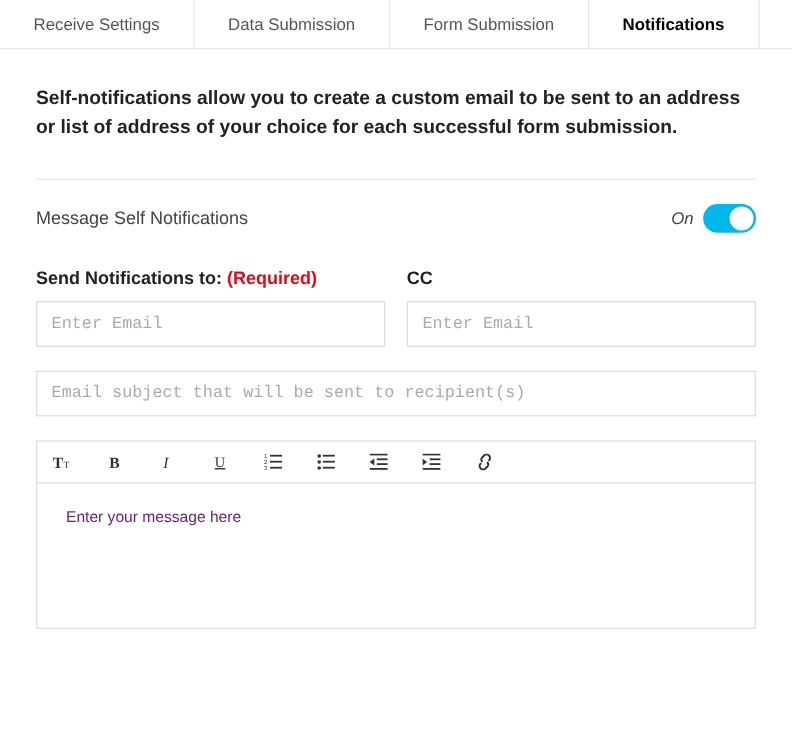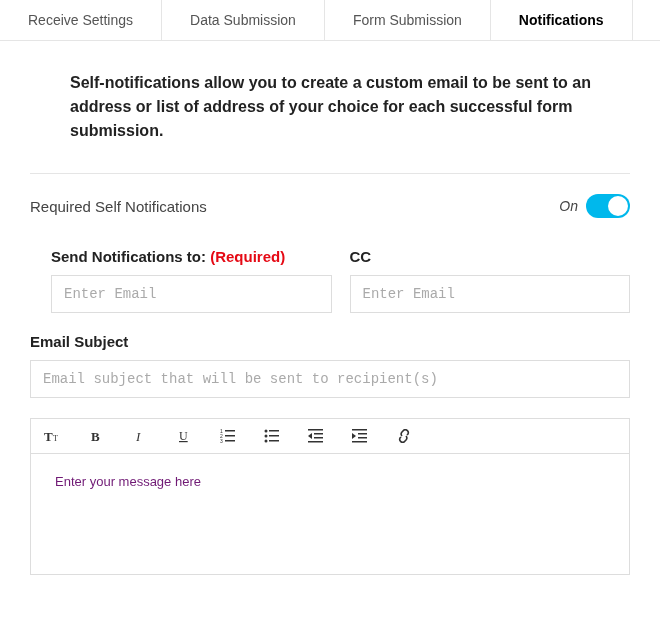--- a/index.html
+++ b/index.html
@@ -2,29 +2,29 @@
 <html><head>
 <meta charset="utf-8">
 <style>
 * { box-sizing: border-box; margin: 0; padding: 0; }
 body { font-family: Arial, Helvetica, sans-serif; font-size: 14px; color: #222; width: 660px; height: 620px; background: #fff; }
 .tabs { display: flex; border-bottom: 1px solid #e5e5e5; }
 .tab { flex: 0 0 auto; padding: 12px 28px; color: #555; font-size: 14px; cursor: pointer; border-left: 1px solid #e5e5e5; }
 .tab:first-child { border-left: none; }
 .tab.active { border-left: 1px solid #e5e5e5; border-right: 1px solid #e5e5e5; color: #000; font-weight: bold; }
 .content { padding: 30px; }
-.description { font-size: 16px; font-weight: bold; line-height: 1.5; color: #222; margin-bottom: 30px; margin-left: 40px; }
+.description { font-size: 16px; font-weight: bold; line-height: 1.5; color: #222; margin-bottom: 30px; }
 .divider { border: none; border-top: 1px solid #e5e5e5; margin-bottom: 20px; }
 .toggle-row { display: flex; justify-content: space-between; align-items: center; margin-bottom: 30px; }
 .toggle-label { color: #444; font-size: 15px; }
 .toggle-wrap { display: flex; align-items: center; gap: 8px; font-style: italic; }
 .toggle-state { color: #444; font-size: 14px; }
 .toggle { width: 44px; height: 24px; background: #00b8ec; border-radius: 12px; position: relative; cursor: pointer; }
 .toggle-knob { position: absolute; right: 2px; top: 2px; width: 20px; height: 20px; background: #fff; border-radius: 50%; }
-.field-row { display: flex; gap: 18px; margin-bottom: 20px; margin-left: 21px; }
+.field-row { display: flex; gap: 18px; margin-bottom: 20px; }
 .field { flex: 1; }
 .field-label { font-size: 15px; font-weight: bold; color: #222; margin-bottom: 10px; display: block; }
 .required { color: #e50914; }
 input.text { width: 100%; height: 38px; border: 1px solid #ddd; padding: 0 12px; font-size: 14px; color: #333; outline: none; font-family: Liberation Mono, monospace; }
 input.text::placeholder { color: #aaa; }
 .full-field { margin-bottom: 20px; }
 .editor { border: 1px solid #ddd; }
 .toolbar { display: flex; align-items: center; gap: 26px; padding: 8px 12px; border-bottom: 1px solid #ddd; }
 .tool { width: 18px; height: 18px; display: flex; align-items: center; justify-content: center; cursor: pointer; color: #333; }
 .editor-body { min-height: 120px; padding: 20px 24px; color: #701a75; font-size: 13px; outline: none; }
@@ -38,21 +38,21 @@
   <div class="tab">Data Submission</div>
   <div class="tab">Form Submission</div>
   <div class="tab active">Notifications</div>
 </div>
 
 <div class="content">
   <p class="description">Self-notifications allow you to create a custom email to be sent to an address or list of address of your choice for each successful form submission.</p>
   <hr class="divider">
 
   <div class="toggle-row">
-    <span class="toggle-label">Required Self Notifications</span>
+    <span class="toggle-label">Message Self Notifications</span>
     <div class="toggle-wrap">
       <span class="toggle-state">On</span>
       <div class="toggle">
         <div class="toggle-knob"></div>
       </div>
     </div>
   </div>
 
   <div class="field-row">
     <div class="field">
@@ -61,21 +61,20 @@
       </label>
       <input class="text" type="text" placeholder="Enter Email" style="">
     </div>
     <div class="field">
       <label class="field-label">CC</label>
       <input class="text" type="text" placeholder="Enter Email" style="">
     </div>
   </div>
 
   <div class="full-field">
-    <label class="field-label">Email Subject</label>
     <input class="text" type="text" placeholder="Email subject that will be sent to recipient(s)" style="">
   </div>
 
   <div class="full-field">
     <div class="editor">
       <div class="toolbar">
         <span class="tool">
             <svg width="16" height="16" viewBox="0 0 16 16">
               <text x="0" y="13" font-size="13" font-family="serif" font-weight="bold" fill="#333">T</text>
               <text x="9" y="13" font-size="8" font-family="serif" fill="#333">T</text>

